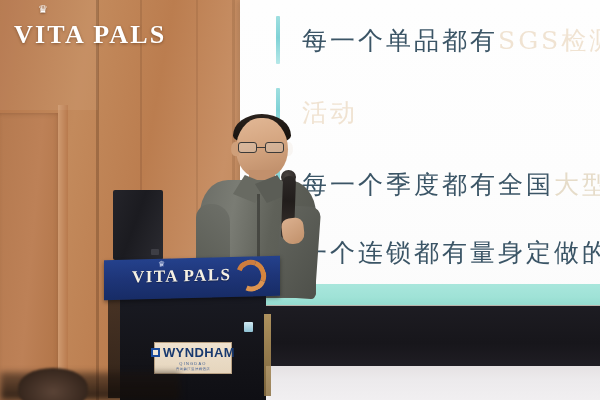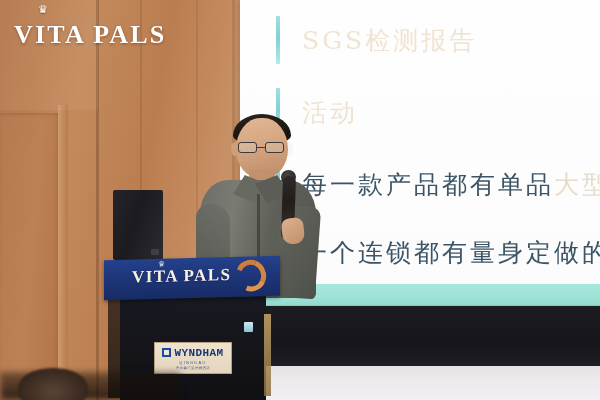--- a/index.html
+++ b/index.html
@@ -188,22 +188,22 @@
   .wy-mark {
     width:9px; height:9px;
     background:#1b4b9c;
     position:relative;
   }
   .wy-mark:after{
     content:""; position:absolute; left:2px; top:2px;
     width:5px; height:5px; background:#eee6d8;
   }
   .wy-name {
-    font-family:Liberation Mono, monospace;
-    font-size:11px; font-weight:700; letter-spacing:0.4px;
+    font-family:Liberation Sans, sans-serif;
+    font-size:13px; font-weight:700; letter-spacing:0.4px;
     color:#18396f;
   }
   .wy-city {
     font-size:4px; letter-spacing:1.2px; color:#3b5c93;
     font-family:"Liberation Sans", sans-serif;
   }
   .wy-cn {
     font-size:3.4px; letter-spacing:0.4px; color:#4a6699;
     font-family:"DejaVu Sans", sans-serif;
   }
@@ -351,31 +351,32 @@
   <div class="doorway"></div>
   <div class="door-frame"></div>
   <div class="panel-block" style="left:0; top:0; width:98px; height:110px;"></div>
 
   <div class="screen">
 
     <div class="slide-lines">
 
       <div class="slide-line" id="line1">
         <span class="accent-bar"></span>
+        <span class="ln-text">每一个单品都有</span>
         <span class="ln-hl">SGS检测报告</span>
       </div>
 
       <div class="slide-line" id="line2">
         <span class="accent-bar"></span>
         <span class="ln-hl">活动</span>
       </div>
 
       <div class="slide-line" id="line3">
         <span class="accent-bar"></span>
-        <span class="ln-text">每一款产品都有单品</span>
+        <span class="ln-text">每一个季度都有全国</span>
         <span class="ln-hl ln-hl-cool">大型</span>
       </div>
 
       <div class="slide-line" id="line4">
         <span class="accent-bar"></span>
         <span class="ln-text">一个连锁都有量身定做的</span>
       </div>
 
     </div>
 

